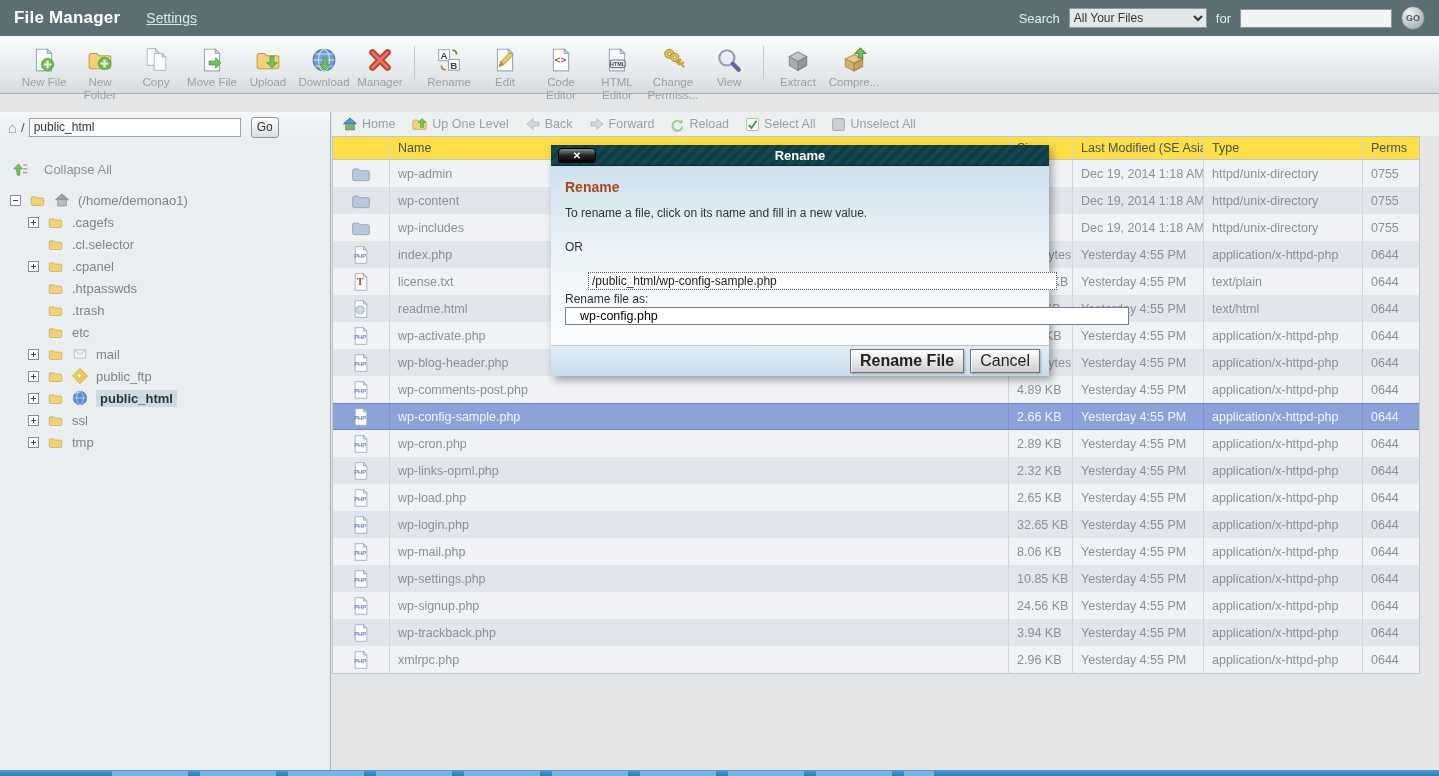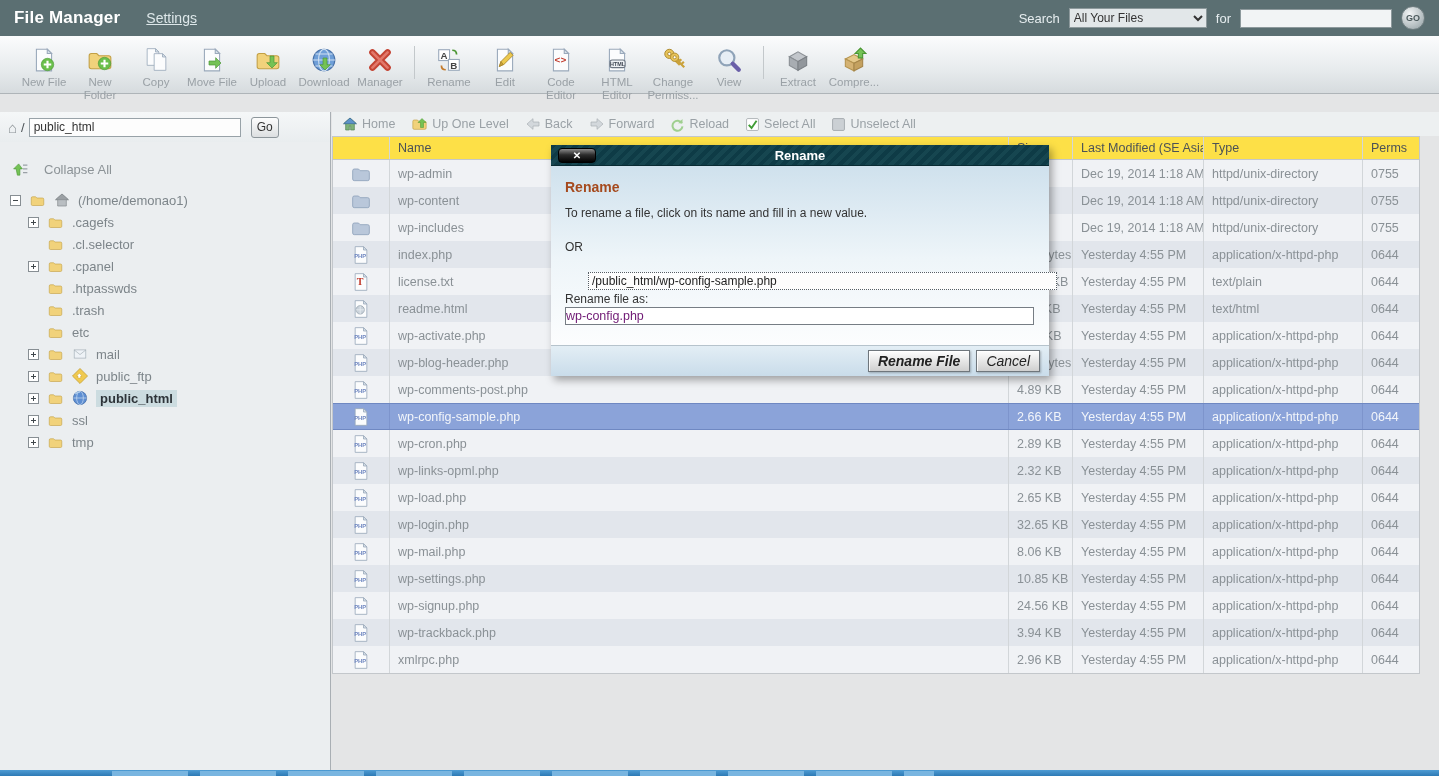--- a/index.html
+++ b/index.html
@@ -87,28 +87,28 @@
     line-height:13px; text-align:center; cursor:pointer;
     background:linear-gradient(#8a8a8a,#2c2c2c 45%,#000); }
   .dialog-body { height:179px; padding:13px 14px 0 14px;
     background:linear-gradient(#cfe1ed,#eef5f9 52%,#fcfdfe); }
   .dialog-heading { color:#a54a1e; font-weight:bold; font-size:14px; margin-bottom:11px; }
   .dialog-instr { color:#333; margin-bottom:20px; }
   .dialog-or { color:#333; margin-bottom:18px; }
   .dialog-pathfield { border:1px dotted #555e66; background:#fdfdfd; color:#222;
     padding:1px 3px; margin-bottom:2px; width:469px;margin-left:23px; }
   .dialog-label { color:#333; margin-bottom:1px; }
-  .dialog-input { width:469px; height:18px; border:1px solid #767d84; background:#fff;
-    font-size:12.5px; padding:0 0; color:#701a75; }
+  .dialog-input { width:564px; height:18px; border:1px solid #767d84; background:#fff;
+    font-size:12.5px; padding:0 14px; color:#000000; }
   .dialog-footer { height:31px; display:flex; align-items:center; justify-content:flex-end;
     gap:6px; padding-right:9px; background:linear-gradient(#e3eef5,#c9dcea);
     border-top:1px solid #b6c3cc; }
-  .dlg-btn { font-size:14px; color:#222; padding:2px 9px; cursor:pointer;
+  .dlg-btn { font-size:16px; color:#222; padding:2px 9px; cursor:pointer;
     background:linear-gradient(#fefefe,#e4e4e4 55%,#cfcfcf); border:1px solid #6f767c;
-    box-shadow:1px 1px 0 rgba(255,255,255,.8) inset, 1px 1px 2px rgba(0,0,0,.25);font-style:italic; }
+    box-shadow:1px 1px 0 rgba(255,255,255,.8) inset, 1px 1px 2px rgba(0,0,0,.25); }
   .dlg-btn.primary { font-weight:bold; }
 
   
   .taskbar { position:absolute; left:0; bottom:0; width:1439px; height:6px;
     background:linear-gradient(#4e9cd4,#2d7ab5); }
   .taskbar::before { content:""; position:absolute; left:112px; top:1px; bottom:0; width:822px;
     background:repeating-linear-gradient(90deg,#79b5e0 0 76px, rgba(0,0,0,0) 76px 88px); }
 
   svg { display:block; }
 </style>

